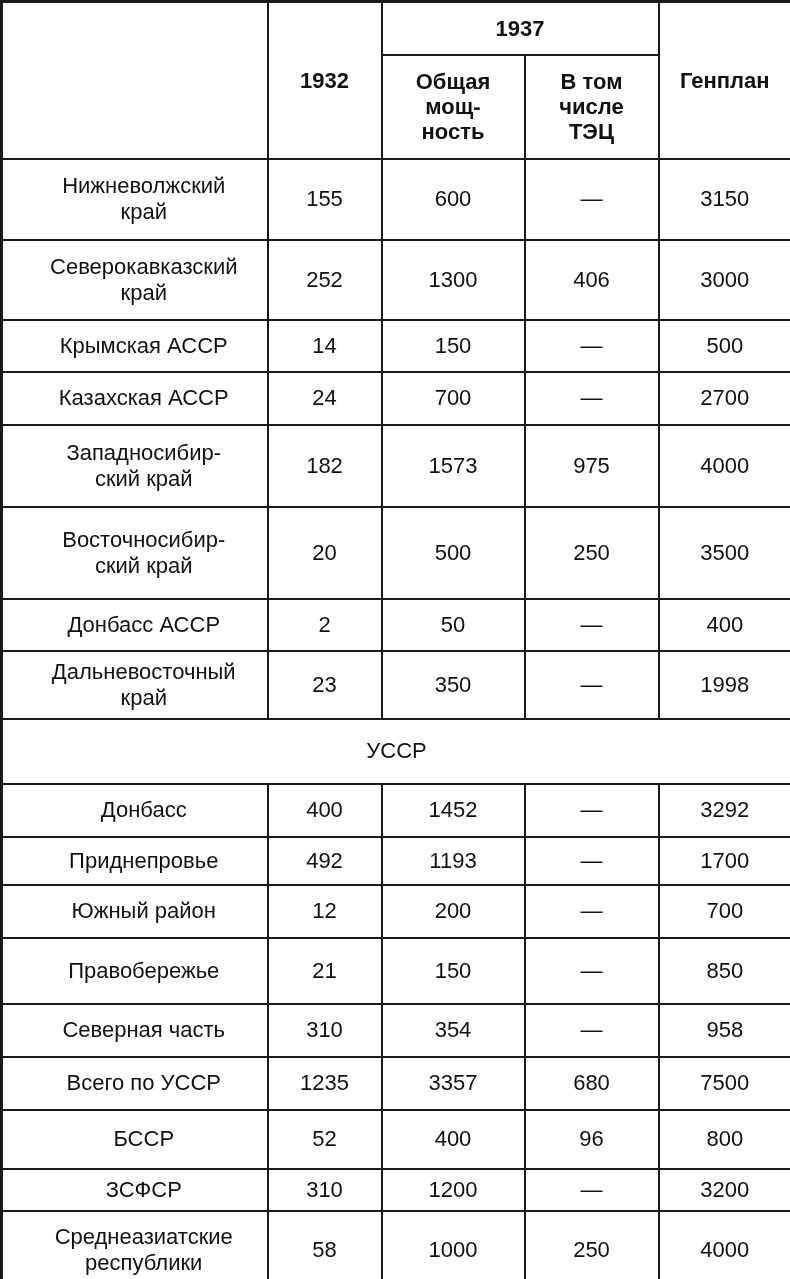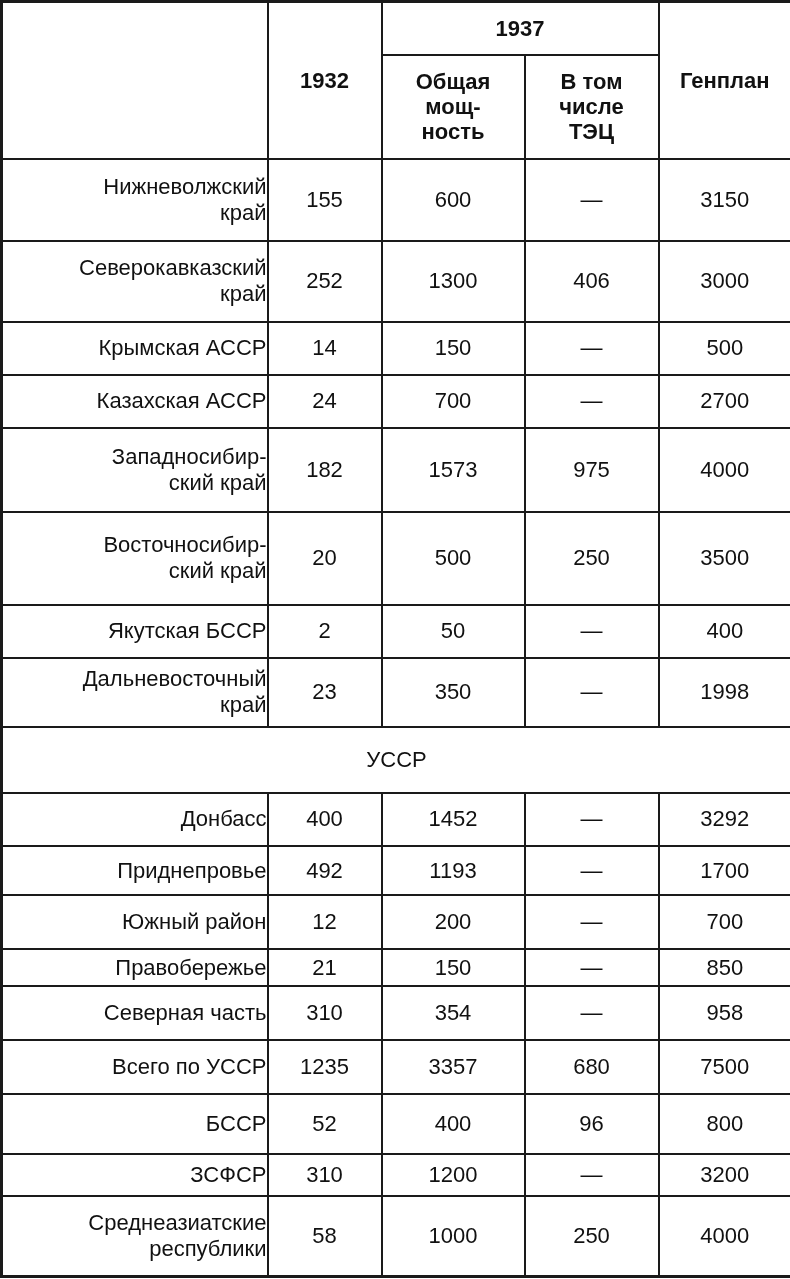--- a/index.html
+++ b/index.html
@@ -14,21 +14,21 @@
   }
   td, th {
     border: 2px solid #1a1a1a;
     padding: 0;
     font-size: 22px;
     line-height: 26px;
     text-align: center;
     vertical-align: middle;
   }
   th { font-weight: bold; font-size: 22px; line-height: 25px; }
-  td.name { text-align: right; padding-left: 18px; }
+  td.name { text-align: center; padding-left: 18px; }
   td.section { text-align: center; }
   table { border: 3px solid #1a1a1a; }
 </style>
 </head>
 <body>
 
 <table>
   <colgroup>
     <col style="width:266px">
       <col style="width:114px">
@@ -110,21 +110,21 @@
           <div>Восточносибир-</div>
           <div>ский край</div>
         </td>
         <td>20</td>
         <td>500</td>
         <td>250</td>
         <td>3500</td>
       </tr>
       <tr style="height: 52px;">
         <td class="name">
-          <div>Якутская БССР</div>
+          <div>Донбасс АССР</div>
         </td>
         <td>2</td>
         <td>50</td>
         <td>—</td>
         <td>400</td>
       </tr>
       <tr style="height: 68px;">
         <td class="name">
           <div>Дальневосточный</div>
           <div>край</div>
@@ -157,21 +157,21 @@
       </tr>
       <tr style="height: 53px;">
         <td class="name">
           <div>Южный район</div>
         </td>
         <td>12</td>
         <td>200</td>
         <td>—</td>
         <td>700</td>
       </tr>
-      <tr style="height: 37px;">
+      <tr style="height: 66px;">
         <td class="name">
           <div>Правобережье</div>
         </td>
         <td>21</td>
         <td>150</td>
         <td>—</td>
         <td>850</td>
       </tr>
       <tr style="height: 53px;">
         <td class="name">

